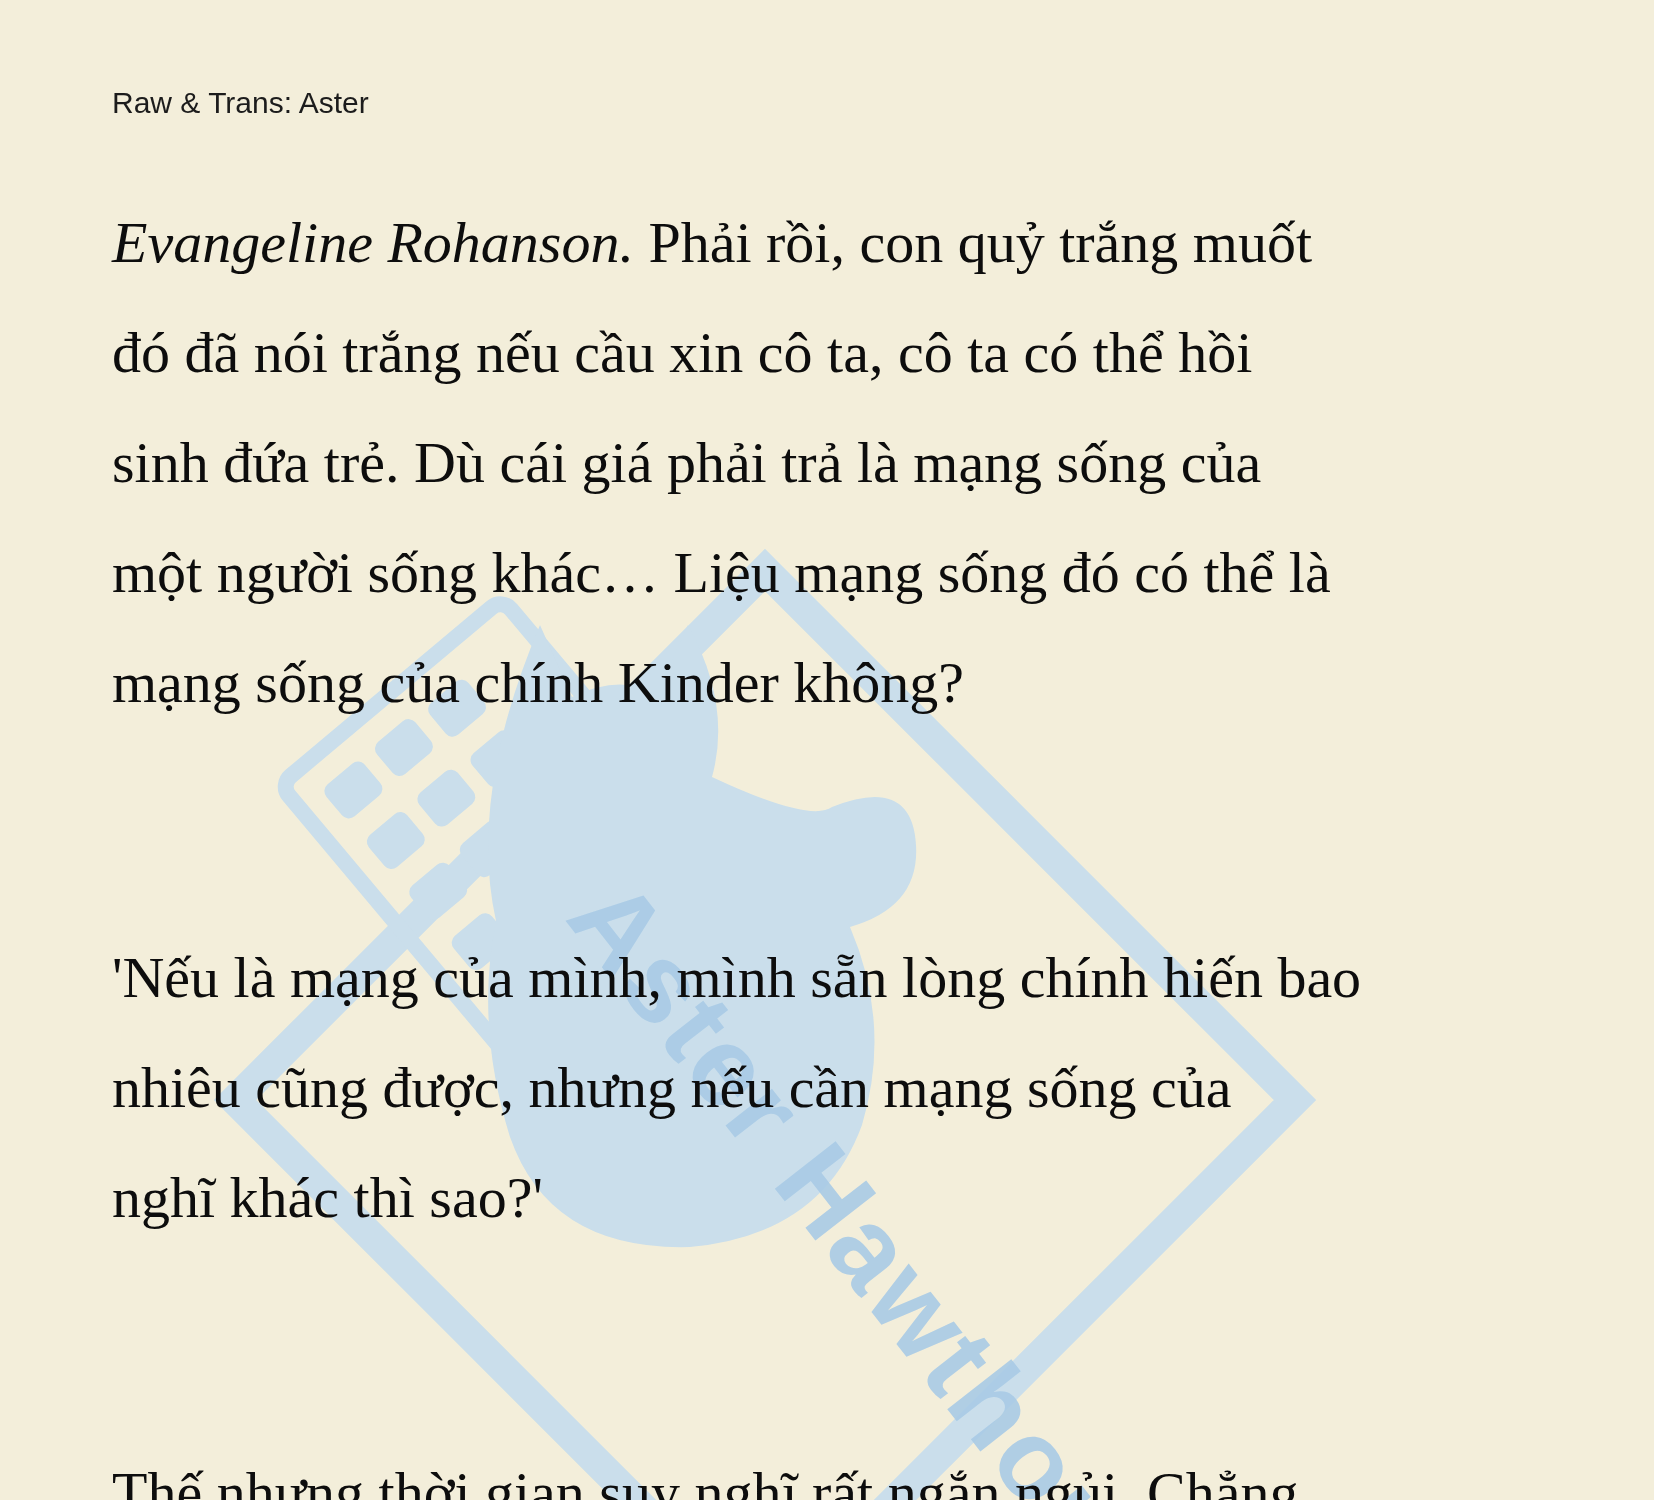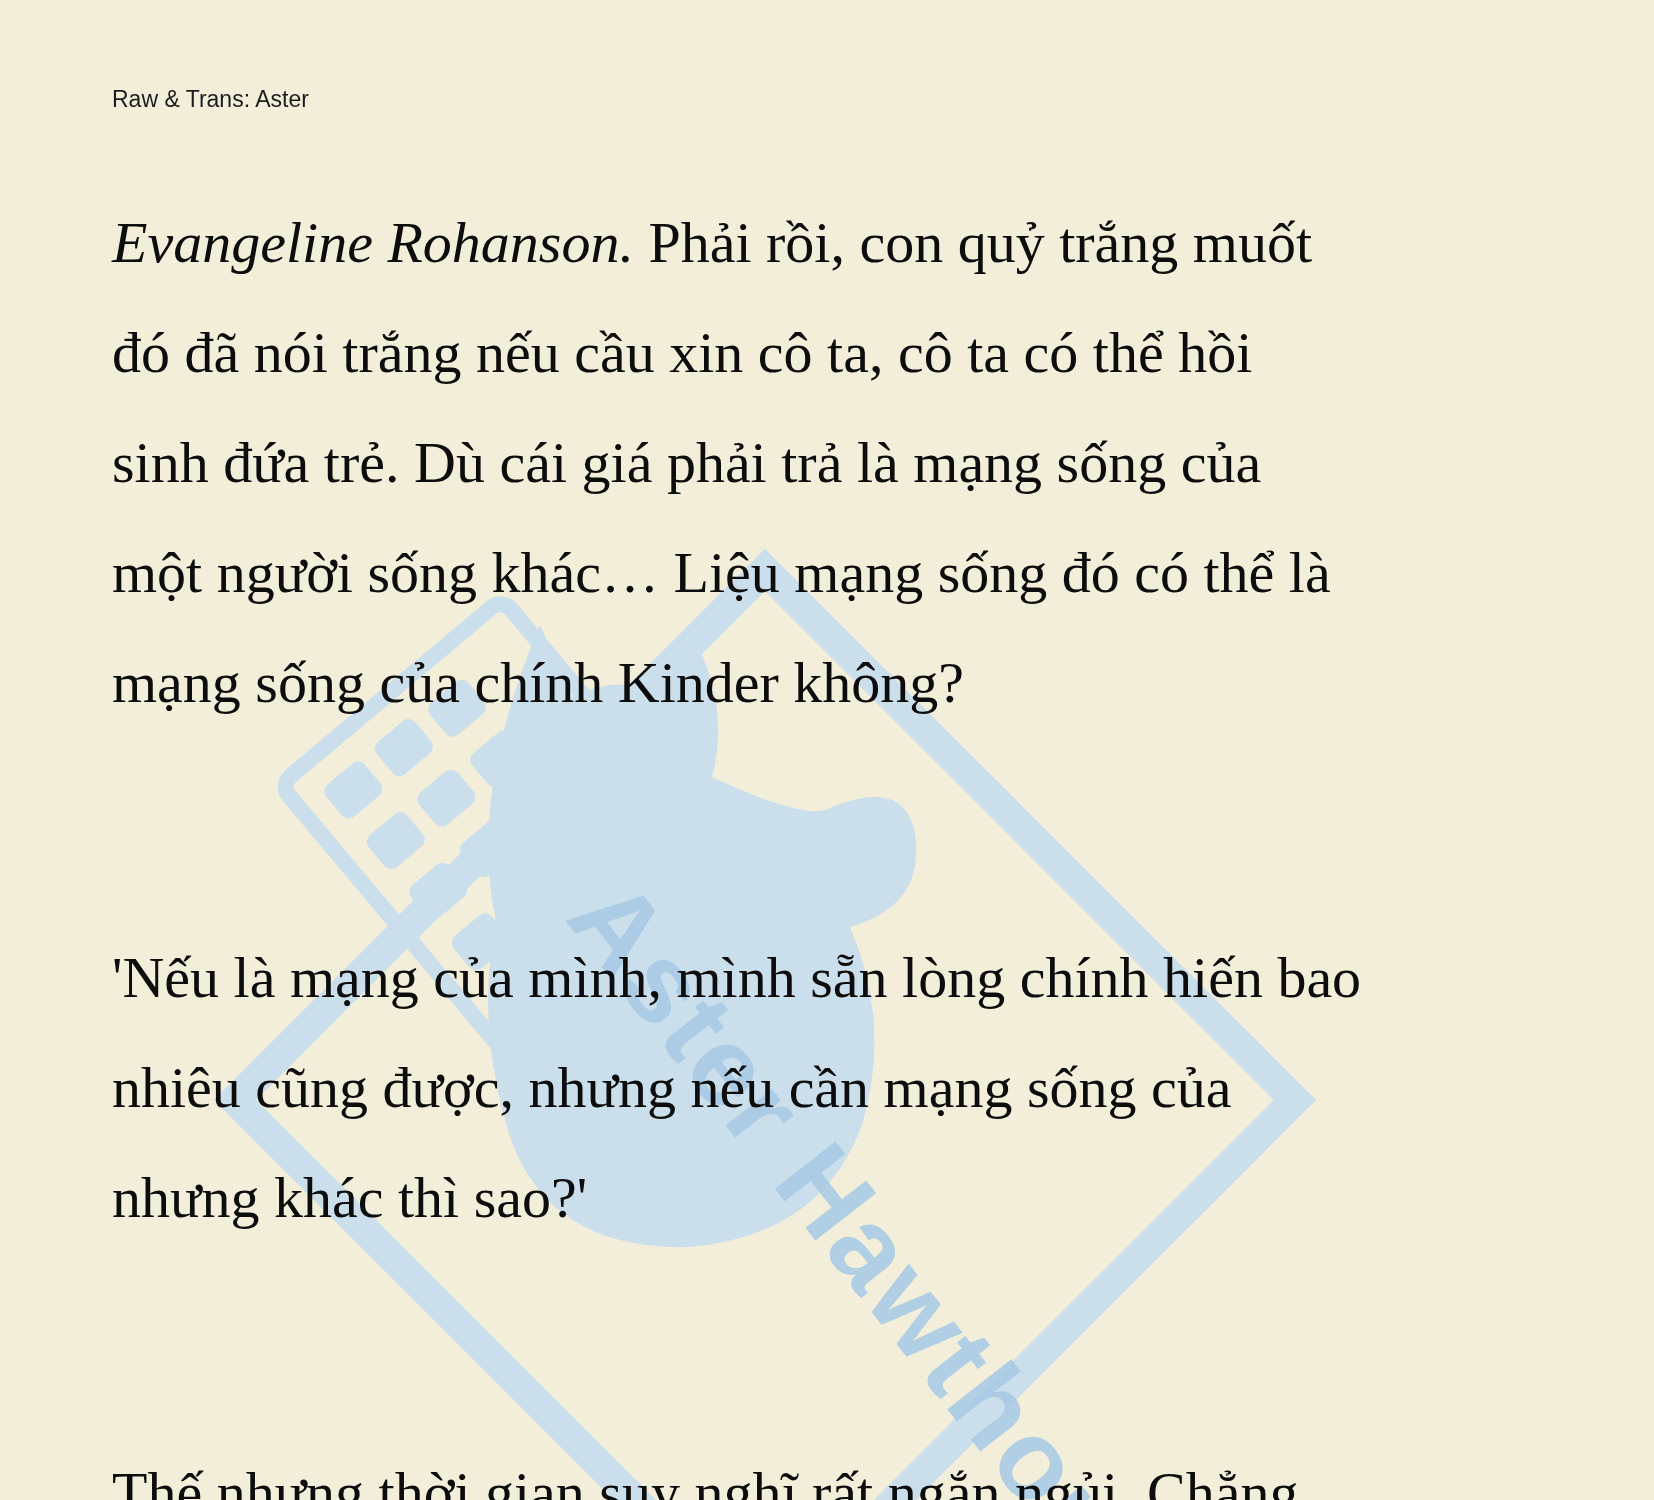--- a/index.html
+++ b/index.html
@@ -30,21 +30,21 @@
     letter-spacing: 3px;
     color: #a9cbe6;
     opacity: 0.9;
     white-space: nowrap;
   }
   
   .credit {
     position: absolute;
     left: 112px; top: 86px;
     font-family: "Liberation Sans", sans-serif;
-    font-size: 23px;
+    font-size: 30px;
     color: #1c1c1c;
   }
   .content {
     position: absolute;
     left: 112px; top: 188px;
     width: 1460px;
     font-size: 58px;
     color: #0d0d0d;
   }
   .para { margin: 0; }
@@ -112,21 +112,21 @@
       <div class="line"><span class="italic">Evangeline Rohanson.</span> <span>Phải rồi, con quỷ trắng muốt</span></div>
       <div class="line">đó đã nói trắng nếu cầu xin cô ta, cô ta có thể hồi</div>
       <div class="line">sinh đứa trẻ. Dù cái giá phải trả là mạng sống của</div>
       <div class="line">một người sống khác… Liệu mạng sống đó có thể là</div>
       <div class="line">mạng sống của chính Kinder không?</div>
     </div>
 
     <div class="para">
       <div class="line">'Nếu là mạng của mình, mình sẵn lòng chính hiến bao</div>
       <div class="line">nhiêu cũng được, nhưng nếu cần mạng sống của</div>
-      <div class="line">nhưng khác thì sao?'</div>
+      <div class="line">nghĩ khác thì sao?'</div>
     </div>
 
     <div class="para">
       <div class="line">Thế nhưng thời gian suy nghĩ rất ngắn ngủi. Chẳng</div>
     </div>
 
   </div>
 </div>
 
 </body></html>

